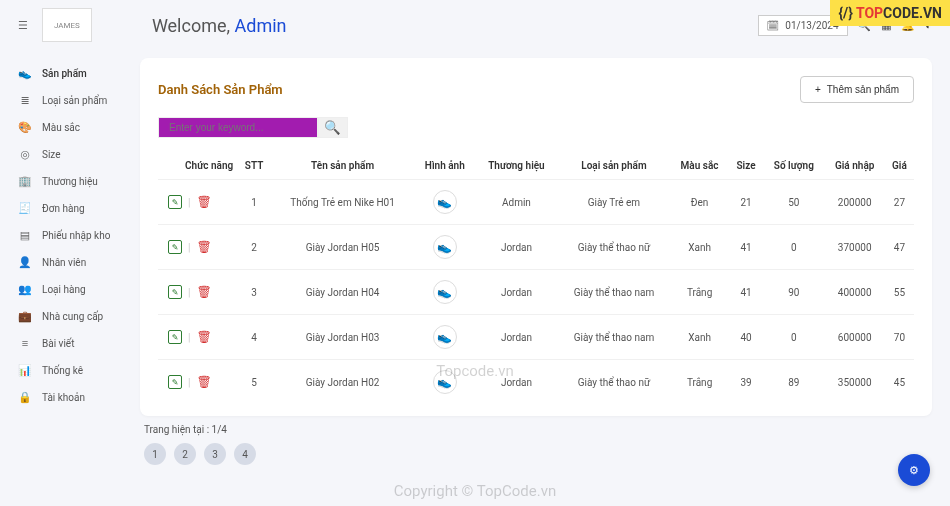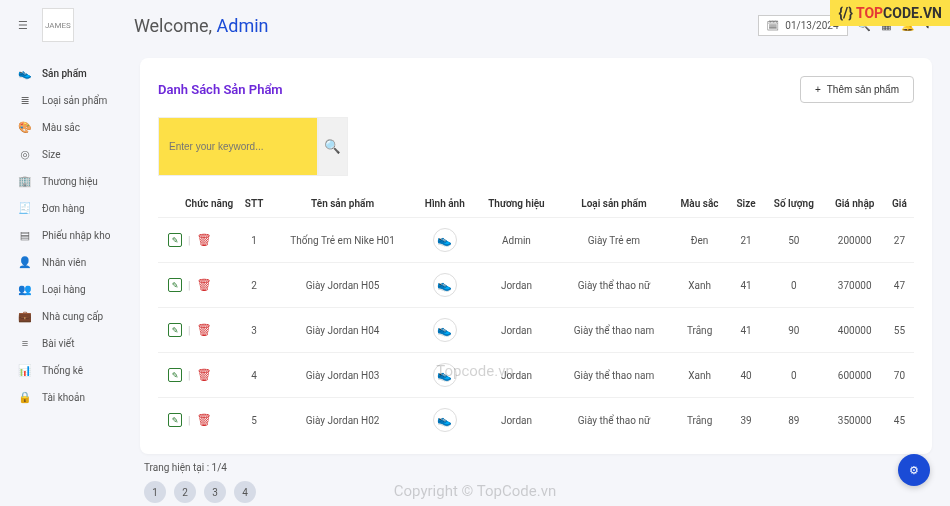--- a/index.html
+++ b/index.html
@@ -1,39 +1,39 @@
 <!DOCTYPE html>
 <html><head>
 <meta charset="utf-8">
 <style>
 * { margin: 0; padding: 0; box-sizing: border-box; }
 body { font-family: -apple-system, BlinkMacSystemFont, "Segoe UI", Roboto, sans-serif; background: #f5f6fa; width: 950px; height: 506px; overflow: hidden; position: relative; font-size: 11px; color: #333; }
 .topbar { height: 50px; display: flex; align-items: center; padding: 0 18px; background: #f5f6fa; }
 .menu-icon { cursor: pointer; margin-right: 14px; color: #666; }
-.logo { width: 32px; height: 34px; border: 1px solid #ddd; display: flex; align-items: center; justify-content: center; font-size: 8px; color: #888; margin-right: 60px; background: #fff; }
+.logo { width: 50px; height: 34px; border: 1px solid #ddd; display: flex; align-items: center; justify-content: center; font-size: 8px; color: #888; margin-right: 60px; background: #fff; }
 .welcome { font-size: 18px; color: #555; }
 .welcome b { color: #1a4bd6; font-weight: 400; }
 .top-right { margin-left: auto; display: flex; align-items: center; gap: 10px; }
 .date-box { border: 1px solid #ccc; padding: 4px 8px; font-size: 10px; background: #fff; display: flex; align-items: center; gap: 6px; color: #555; }
 .top-icons { display: flex; gap: 10px; align-items: center; color: #444; }
 .top-icons span { cursor: pointer; }
 .topcode { position: absolute; right: 0; top: 0; font-weight: 700; font-size: 14px; background: #fde047; padding: 5px 8px; }
 .topcode .red { color: #e53935; }
 .layout { display: flex; height: calc(100% - 50px); }
 .sidebar { width: 140px; padding-top: 10px; }
 .nav-item { display: flex; align-items: center; gap: 10px; padding: 7px 18px; font-size: 10px; color: #555; cursor: pointer; }
 .nav-item .ico { width: 14px; text-align: center; color: #666; font-size: 11px; }
 .nav-item.active { color: #333; font-weight: 500; }
 .main { flex: 1; padding: 8px 18px 0 0; }
 .card { background: #fff; border-radius: 8px; padding: 18px 18px 12px; box-shadow: 0 1px 3px rgba(0,0,0,0.04); }
 .card-head { display: flex; align-items: center; margin-bottom: 14px; }
-.card-title { font-size: 13px; font-weight: 600; color: #6d28d9; }
+.card-title { font-size: 13px; font-weight: 600; color: #a16207; }
 .add-btn { margin-left: auto; border: 1px solid #ccc; background: #fff; padding: 7px 14px; font-size: 10px; border-radius: 4px; cursor: pointer; color: #333; display: flex; align-items: center; gap: 6px; }
 .search-row { display: flex; margin-bottom: 14px; }
-.search-input { width: 160px; border: 1px solid #eee; background: #fde047; padding: 23px 10px; font-size: 10px; outline: none; }
+.search-input { width: 160px; border: 1px solid #eee; background: #a21caf; padding: 4px 10px; font-size: 10px; outline: none; }
 .search-btn { width: 30px; border: 1px solid #eee; background: #f1f1f1; cursor: pointer; color: #555; display: flex; align-items: center; justify-content: center; }
 table { width: 100%; border-collapse: collapse; font-size: 10px; }
 th { text-align: center; padding: 8px 4px; font-weight: 600; color: #333; font-size: 10px; }
 th:first-child { text-align: right; padding-left: 10px; }
 td { text-align: center; padding: 10px 4px; border-top: 1px solid #f0f0f0; color: #555; font-size: 10px; }
 td:first-child { text-align: left; padding-left: 10px; }
 .actions { display: flex; gap: 6px; align-items: center; }
 .act-edit { width: 14px; height: 14px; border: 1.5px solid #2e7d32; border-radius: 2px; display: flex; align-items: center; justify-content: center; color: #2e7d32; font-size: 8px; cursor: pointer; }
 .act-del { color: #d32f2f; cursor: pointer; font-size: 12px; }
 .sep { color: #ccc; }

